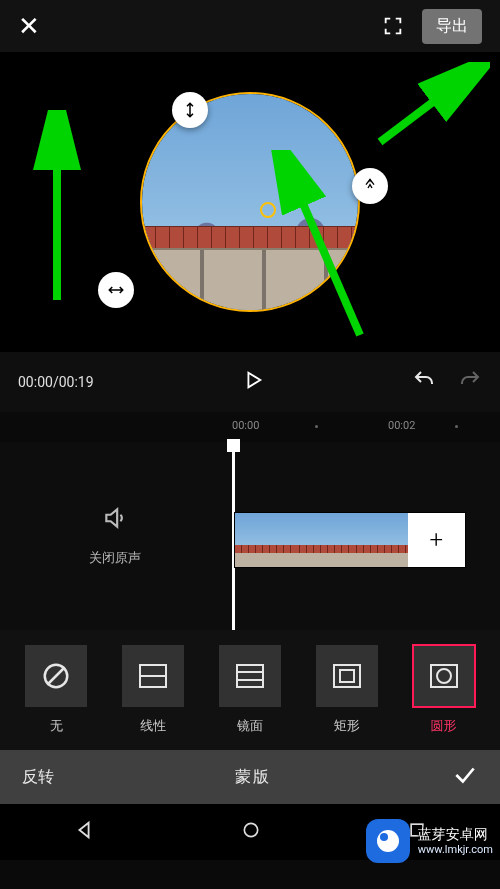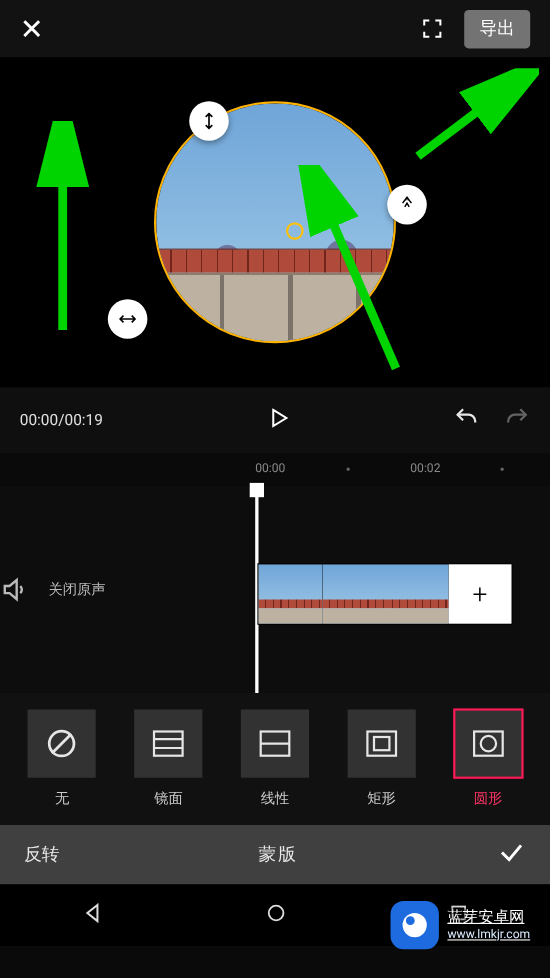--- a/index.html
+++ b/index.html
@@ -137,21 +137,21 @@
   .track-area {
     height:188px;
     background:#0d0d0d;
     position:relative;
     display:flex;
     align-items:center;
   }
   .mute-block {
     width:230px;
     display:flex;
-    flex-direction:row;
+    flex-direction:column;
     align-items:center;
     gap:18px;
     color:#bbb;
   }
   .mute-block .mute-label { font-size:13px; }
   .playhead {
     position:absolute; top:0; bottom:0; left:232px;
     width:3px; background:#fff;
   }
   .playhead:before{
@@ -220,25 +220,24 @@
     height:56px;
     background:#000;
     display:flex;
     align-items:center;
     justify-content:space-around;
   }
 
   
   .watermark {
     position:absolute;
-    right:18px; bottom:26px;
+    right:7px; bottom:26px;
     display:flex; align-items:center; gap:8px;
     font-size:14px;
     pointer-events:none;
-    text-decoration:underline;
   }
   .wm-badge {
     width:44px; height:44px;
     background:#1e6adf;
     border-radius:12px;
     display:flex; align-items:center; justify-content:center;
     position:relative;
   }
   .wm-badge:before{
     content:""; width:22px; height:22px; background:#fff; border-radius:50%;
@@ -318,21 +317,21 @@
         <path d="M15 14l5-5-5-5"></path>
           <path d="M20 9H10a6 6 0 00-6 6v1"></path>
       </svg>
     </span>
   </span>
 </div>
 
 <div class="ruler">
   <span class="ruler-label" style="left:232px">00:00</span>
   <span class="ruler-dot" style="left:315px"></span>
-  <span class="ruler-label" style="left:373px">00:02</span>
+  <span class="ruler-label" style="left:388px">00:02</span>
   <span class="ruler-dot" style="left:455px"></span>
 </div>
 
 <div class="track-area">
   <div class="mute-block">
     <svg width="26" height="26" viewBox="0 0 24 24" fill="none" stroke="#bbb" stroke-width="2">
       <path d="M4 9v6h4l6 5V4l-6 5H4z"></path>
         <path d="M17 9a4 4 0 010 6"></path>
     </svg>
     <span class="mute-label">关闭原声</span>
@@ -365,34 +364,34 @@
         <circle cx="12" cy="12" r="9"></circle>
           <path d="M5 19L19 5"></path>
       </svg>
     </div>
     <span class="mask-label">无</span>
   </div>
   <div class="mask-opt">
     <div class="mask-icon">
       <svg width="34" height="34" viewBox="0 0 34 34" fill="none" stroke="#e6e6e6" stroke-width="2">
         <rect x="4" y="6" width="26" height="22"></rect>
-          <line x1="4" y1="13" x2="30" y2="13"></line>
-          <line x1="4" y1="21" x2="30" y2="21"></line>
-      </svg>
-    </div>
-    <span class="mask-label">镜面</span>
+          <line x1="4" y1="17" x2="30" y2="17"></line>
+      </svg>
+    </div>
+    <span class="mask-label">线性</span>
   </div>
   <div class="mask-opt">
     <div class="mask-icon">
       <svg width="34" height="34" viewBox="0 0 34 34" fill="none" stroke="#e6e6e6" stroke-width="2">
         <rect x="4" y="6" width="26" height="22"></rect>
-          <line x1="4" y1="17" x2="30" y2="17"></line>
-      </svg>
-    </div>
-    <span class="mask-label">线性</span>
+          <line x1="4" y1="13" x2="30" y2="13"></line>
+          <line x1="4" y1="21" x2="30" y2="21"></line>
+      </svg>
+    </div>
+    <span class="mask-label">镜面</span>
   </div>
   <div class="mask-opt">
     <div class="mask-icon">
       <svg width="34" height="34" viewBox="0 0 34 34" fill="none" stroke="#e6e6e6" stroke-width="2">
         <rect x="4" y="6" width="26" height="22"></rect>
           <rect x="10" y="11" width="14" height="12"></rect>
       </svg>
     </div>
     <span class="mask-label">矩形</span>
   </div>

